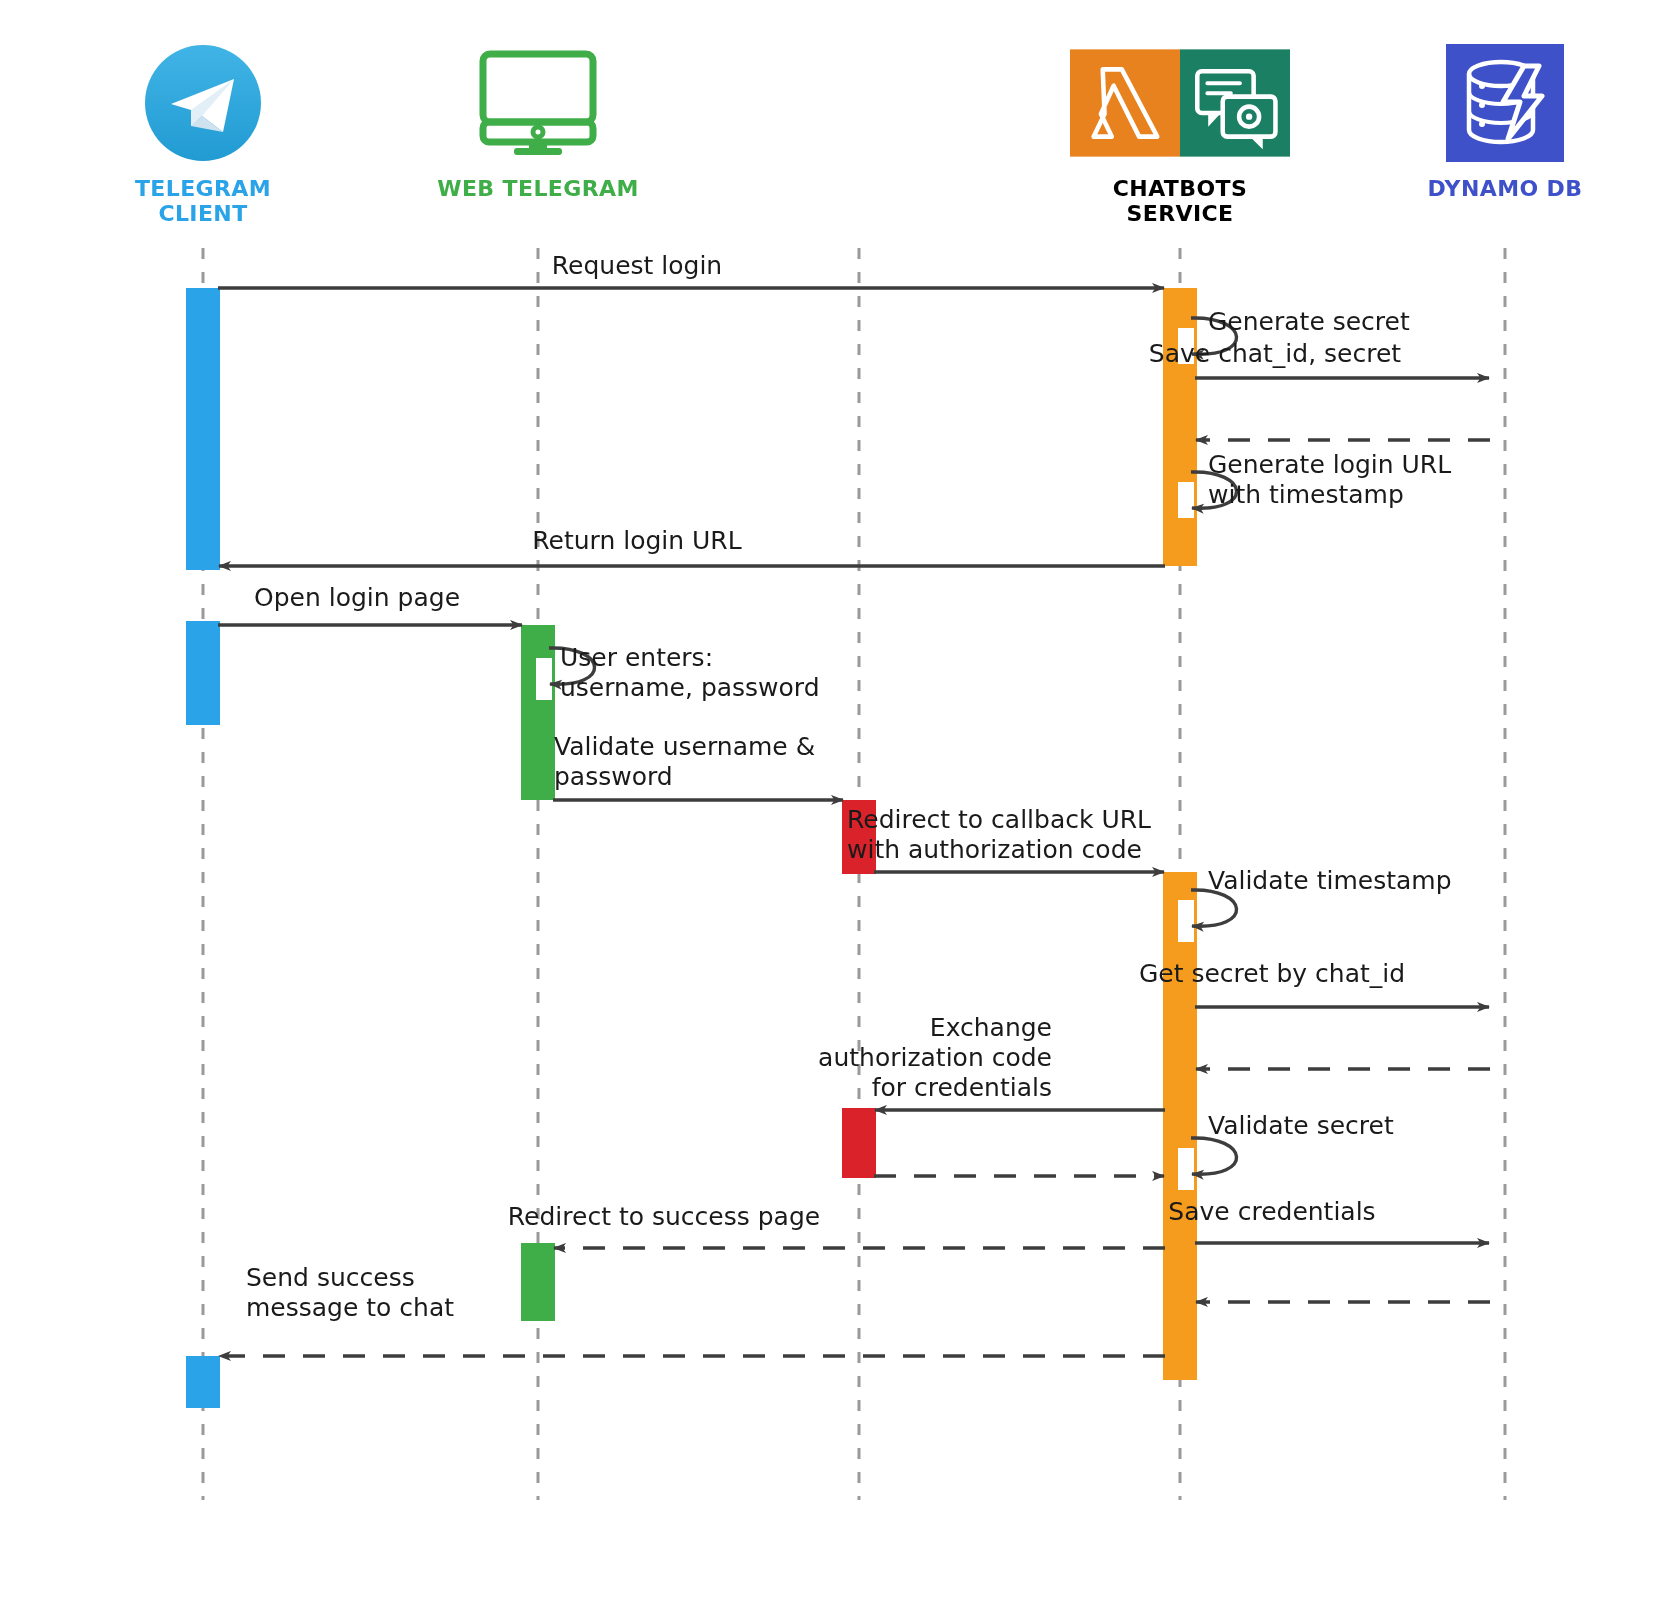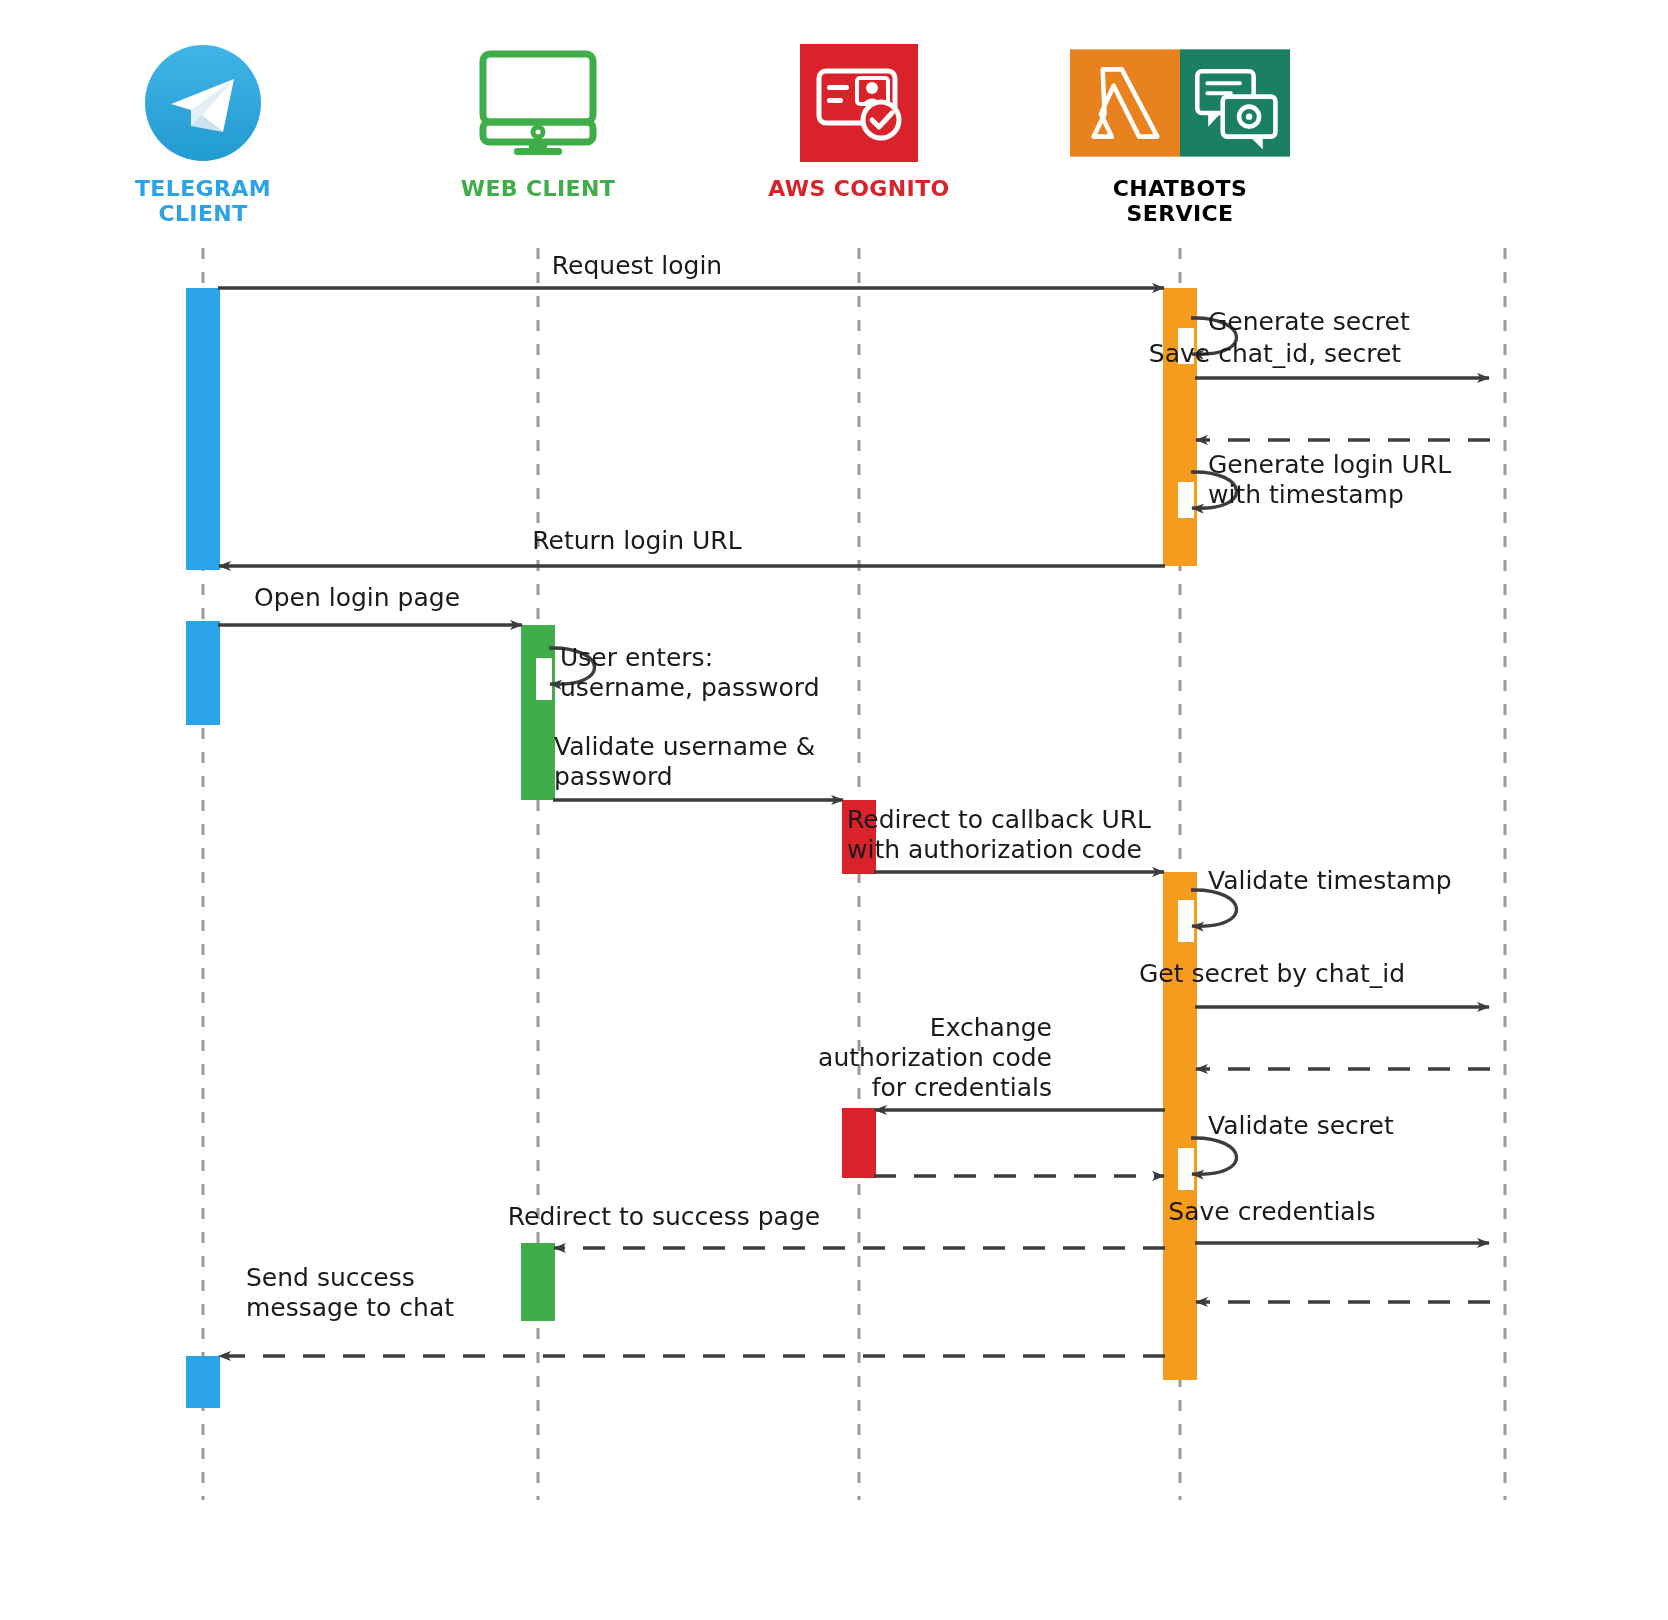--- a/index.html
+++ b/index.html
@@ -40,59 +40,59 @@
     <div class="participant" style="left:428px">
       <div class="pIconWrap">
         <svg width="120" height="110" viewBox="0 0 120 110">
           <rect x="5" y="6" width="110" height="68" rx="7" fill="none" stroke="#3FAE49" stroke-width="7"></rect>
           <rect x="5" y="74" width="110" height="20" rx="6" fill="none" stroke="#3FAE49" stroke-width="7"></rect>
           <circle cx="60" cy="84" r="5" fill="none" stroke="#3FAE49" stroke-width="5"></circle>
           <rect x="51" y="93" width="18" height="10" fill="#3FAE49"></rect>
           <rect x="36" y="100" width="48" height="7" rx="3" fill="#3FAE49"></rect>
         </svg>
       </div>
-      <div class="pLabel" style="color:#3FAE49">WEB CLIENT</div>
+      <div class="pLabel" style="color:#3FAE49">WEB TELEGRAM</div>
     </div>
 
-    <div class="participant" style="left:749px">
-      <div class="pIconWrap">
-        <svg width="118" height="118" viewBox="0 0 118 118">
-          <rect x="0" y="0" width="118" height="118" fill="#D9222A"></rect>
-          <rect x="19" y="27" width="76" height="52" rx="7" fill="none" stroke="#fff" stroke-width="5"></rect>
-          <rect x="57" y="34" width="31" height="26" rx="3" fill="none" stroke="#fff" stroke-width="4"></rect>
-          <circle cx="72" cy="44" r="6" fill="#fff"></circle>
-          <path d="M63 59 q9 -9 18 0 z" fill="#fff"></path>
-          <rect x="27" y="41" width="22" height="5" rx="2.5" fill="#fff"></rect>
-          <rect x="27" y="54" width="16" height="5" rx="2.5" fill="#fff"></rect>
-          <circle cx="81" cy="76" r="18" fill="#D9222A" stroke="#fff" stroke-width="5"></circle>
-          <path d="M72 76 l7 7 l13 -14" fill="none" stroke="#fff" stroke-width="5" stroke-linecap="round" stroke-linejoin="round"></path>
-        </svg>
-      </div>
-      <div class="pLabel" style="color:#D9222A">AWS COGNITO</div>
-    </div>
 
     <div class="participant" style="left:1070px">
       <div class="pIconWrap">
         <svg width="242" height="118" viewBox="0 0 242 118">
           <rect x="0" y="0" width="121" height="118" fill="#E8821E"></rect>
           <rect x="121" y="0" width="121" height="118" fill="#1B7F63"></rect>
           <path d="M36 22 L57 22 L96 96 L76 96 L48 40 L34 71 L46 96 L26 96 L38 71 Z" fill="none" stroke="#fff" stroke-width="5" stroke-linejoin="round"></path>
           <rect x="140" y="24" width="62" height="46" rx="5" fill="none" stroke="#fff" stroke-width="5"></rect>
           <path d="M152 70 L152 85 L166 70 Z" fill="#fff"></path>
           <rect x="149" y="35" width="40" height="4.5" rx="2" fill="#fff"></rect>
           <rect x="149" y="46" width="30" height="4.5" rx="2" fill="#fff"></rect>
           <rect x="168" y="52" width="58" height="44" rx="5" fill="#1B7F63" stroke="#fff" stroke-width="5"></rect>
           <path d="M212 96 L212 110 L198 96 Z" fill="#fff"></path>
           <circle cx="197" cy="74" r="11" fill="none" stroke="#fff" stroke-width="5"></circle>
           <circle cx="197" cy="74" r="3.5" fill="#fff"></circle>
         </svg>
       </div>
       <div class="pLabel" style="color:#000000">CHATBOTS SERVICE</div>
     </div>
 
+    <div class="participant" style="left:1395px">
+      <div class="pIconWrap">
+        <svg width="118" height="118" viewBox="0 0 118 118">
+          <rect x="0" y="0" width="118" height="118" fill="#3F51C8"></rect>
+          <ellipse cx="55" cy="30" rx="32" ry="12" fill="none" stroke="#fff" stroke-width="4.5"></ellipse>
+          <path d="M23 30 v56 a32 12 0 0 0 64 0 v-56" fill="none" stroke="#fff" stroke-width="4.5"></path>
+          <path d="M23 48 a32 12 0 0 0 64 0" fill="none" stroke="#fff" stroke-width="4"></path>
+          <path d="M23 67 a32 12 0 0 0 64 0" fill="none" stroke="#fff" stroke-width="4"></path>
+          <circle cx="36" cy="42" r="3" fill="#fff"></circle>
+          <circle cx="36" cy="61" r="3" fill="#fff"></circle>
+          <circle cx="36" cy="80" r="3" fill="#fff"></circle>
+          <path d="M78 22 L57 58 L74 58 L62 95 L96 52 L78 52 L93 22 Z" fill="#3F51C8" stroke="#fff" stroke-width="5" stroke-linejoin="round"></path>
+        </svg>
+      </div>
+      <div class="pLabel" style="color:#3F51C8">DYNAMO DB</div>
+    </div>
 
   </div>
 
   <svg id="diagram" width="1668" height="1620" style="position:absolute;left:0;top:0">
     <defs>
       <marker id="arrowhead" markerWidth="13" markerHeight="11" refX="12" refY="5.5" orient="auto" markerUnits="userSpaceOnUse">
         <path d="M0,0.4 L13,5.5 L0,10.6 L3.4,5.5 Z" fill="#3d3d3d"></path>
       </marker>
     </defs>
     <g id="lifelines">

